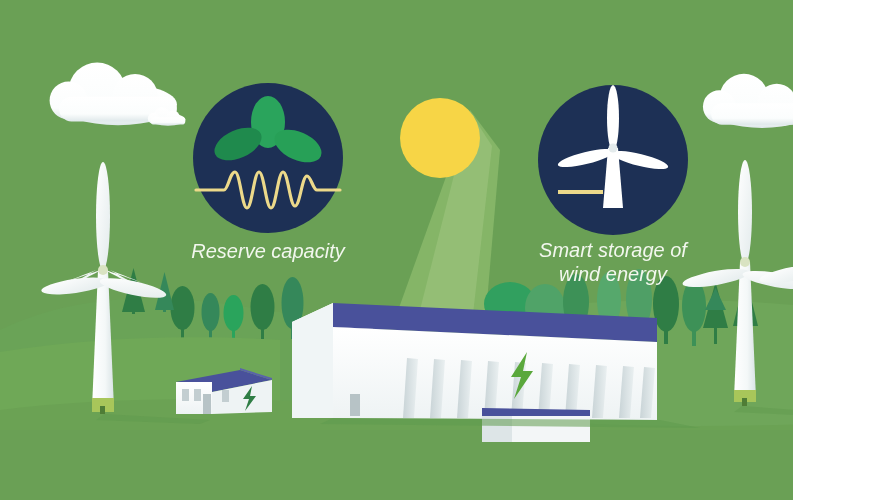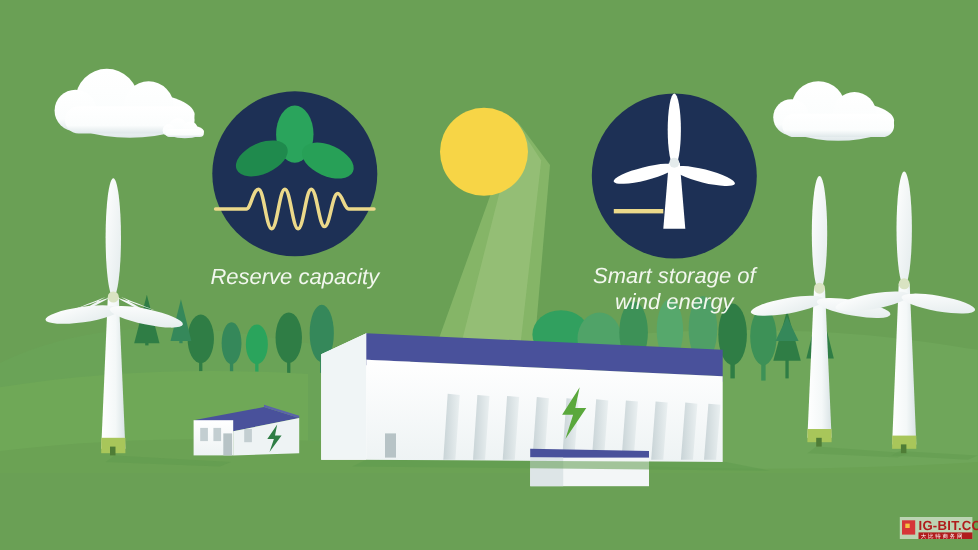--- a/index.html
+++ b/index.html
@@ -2,21 +2,21 @@
 <html><head>
 <meta charset="utf-8">
 <style>
   html, body {
     margin: 0;
     padding: 0;
     background: #ffffff;
   }
   #scene {
     position: relative;
-    width: 889px;
+    width: 793px;
     height: 500px;
     overflow: hidden;
     font-family: "Liberation Sans", sans-serif;
     background: #6aa055;
   }
   #scene svg {
     display: block;
     width: 889px;
     height: 500px;
   }

